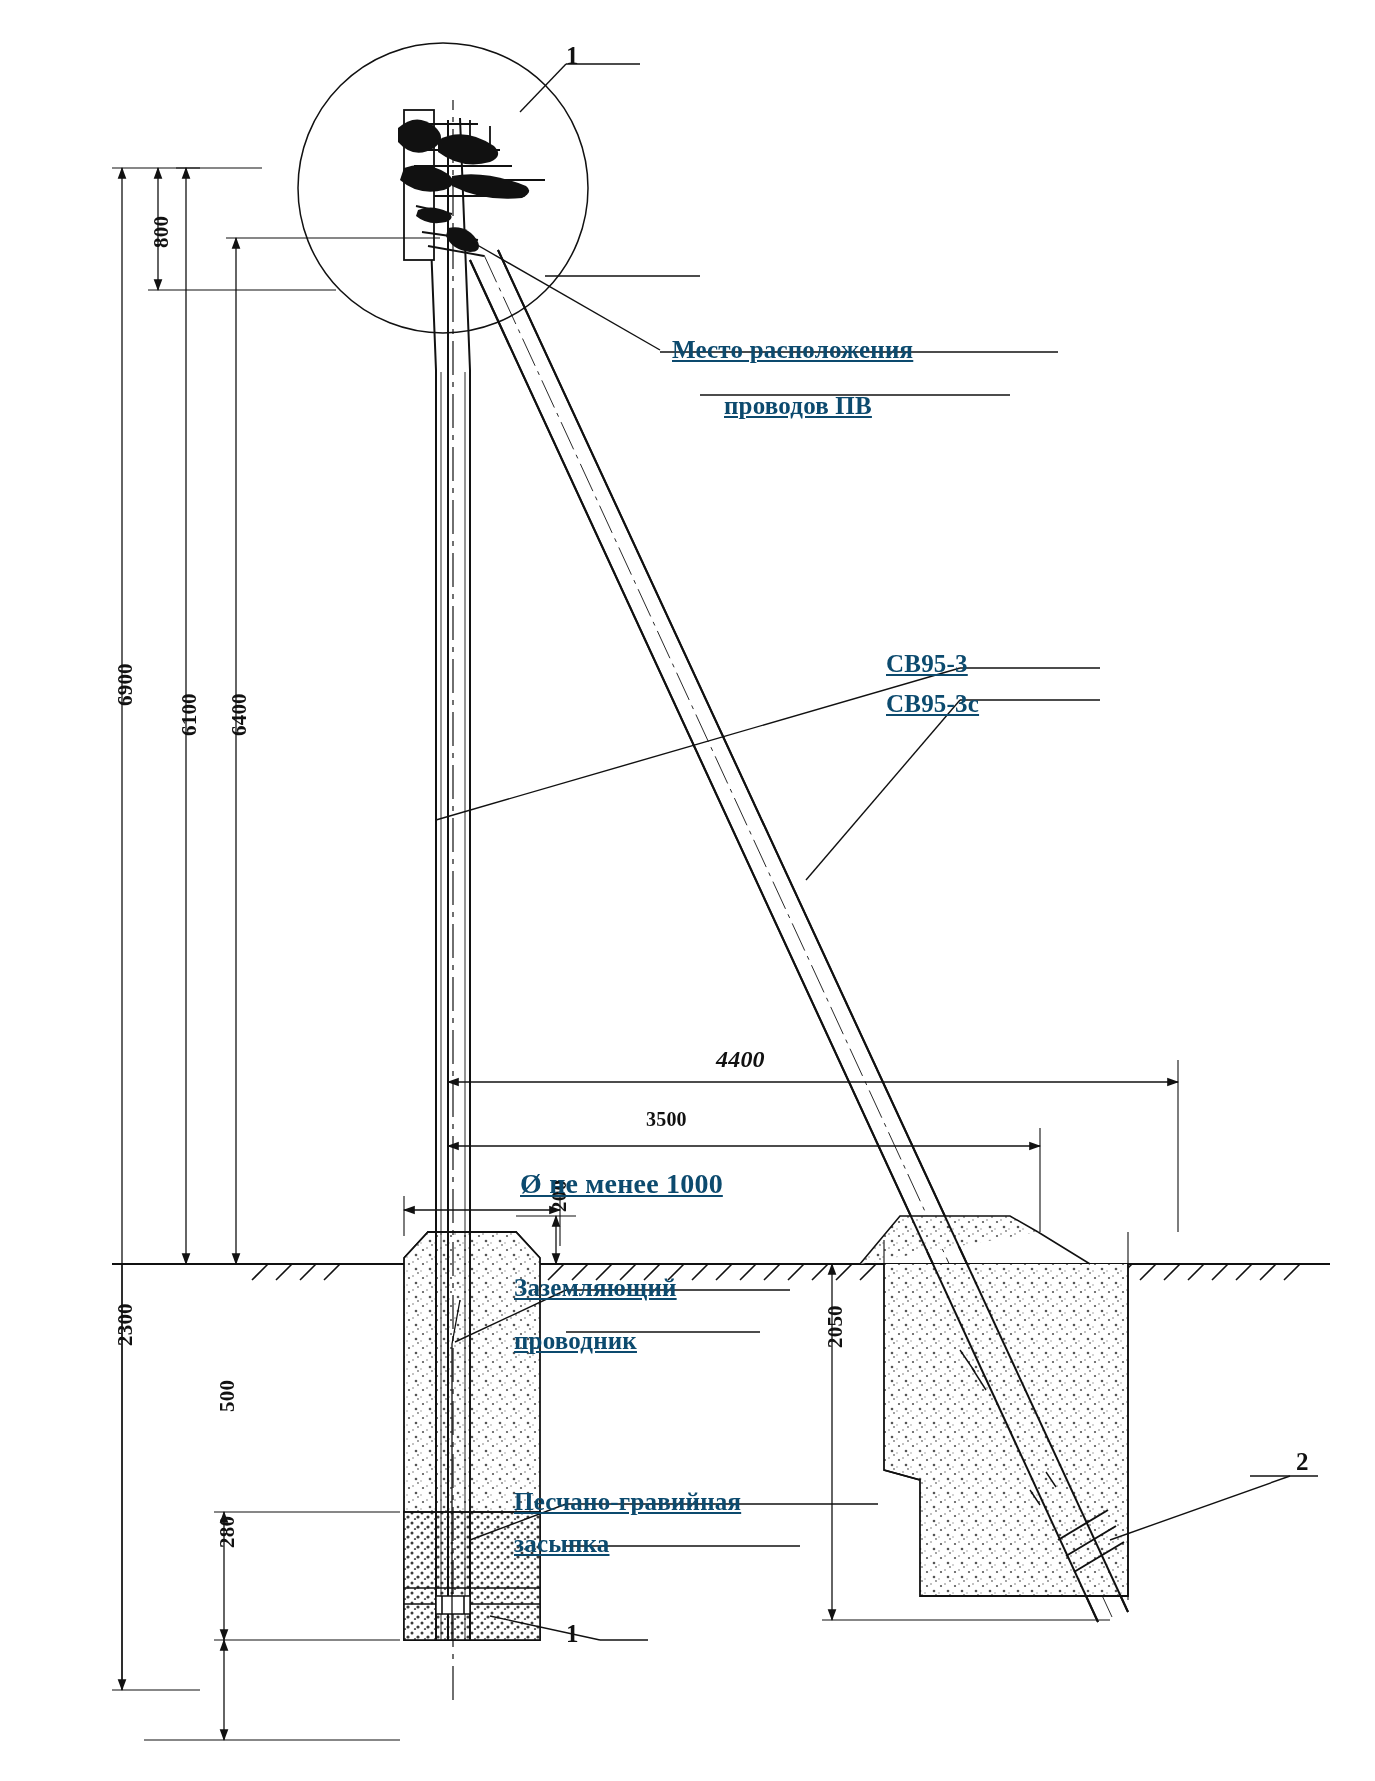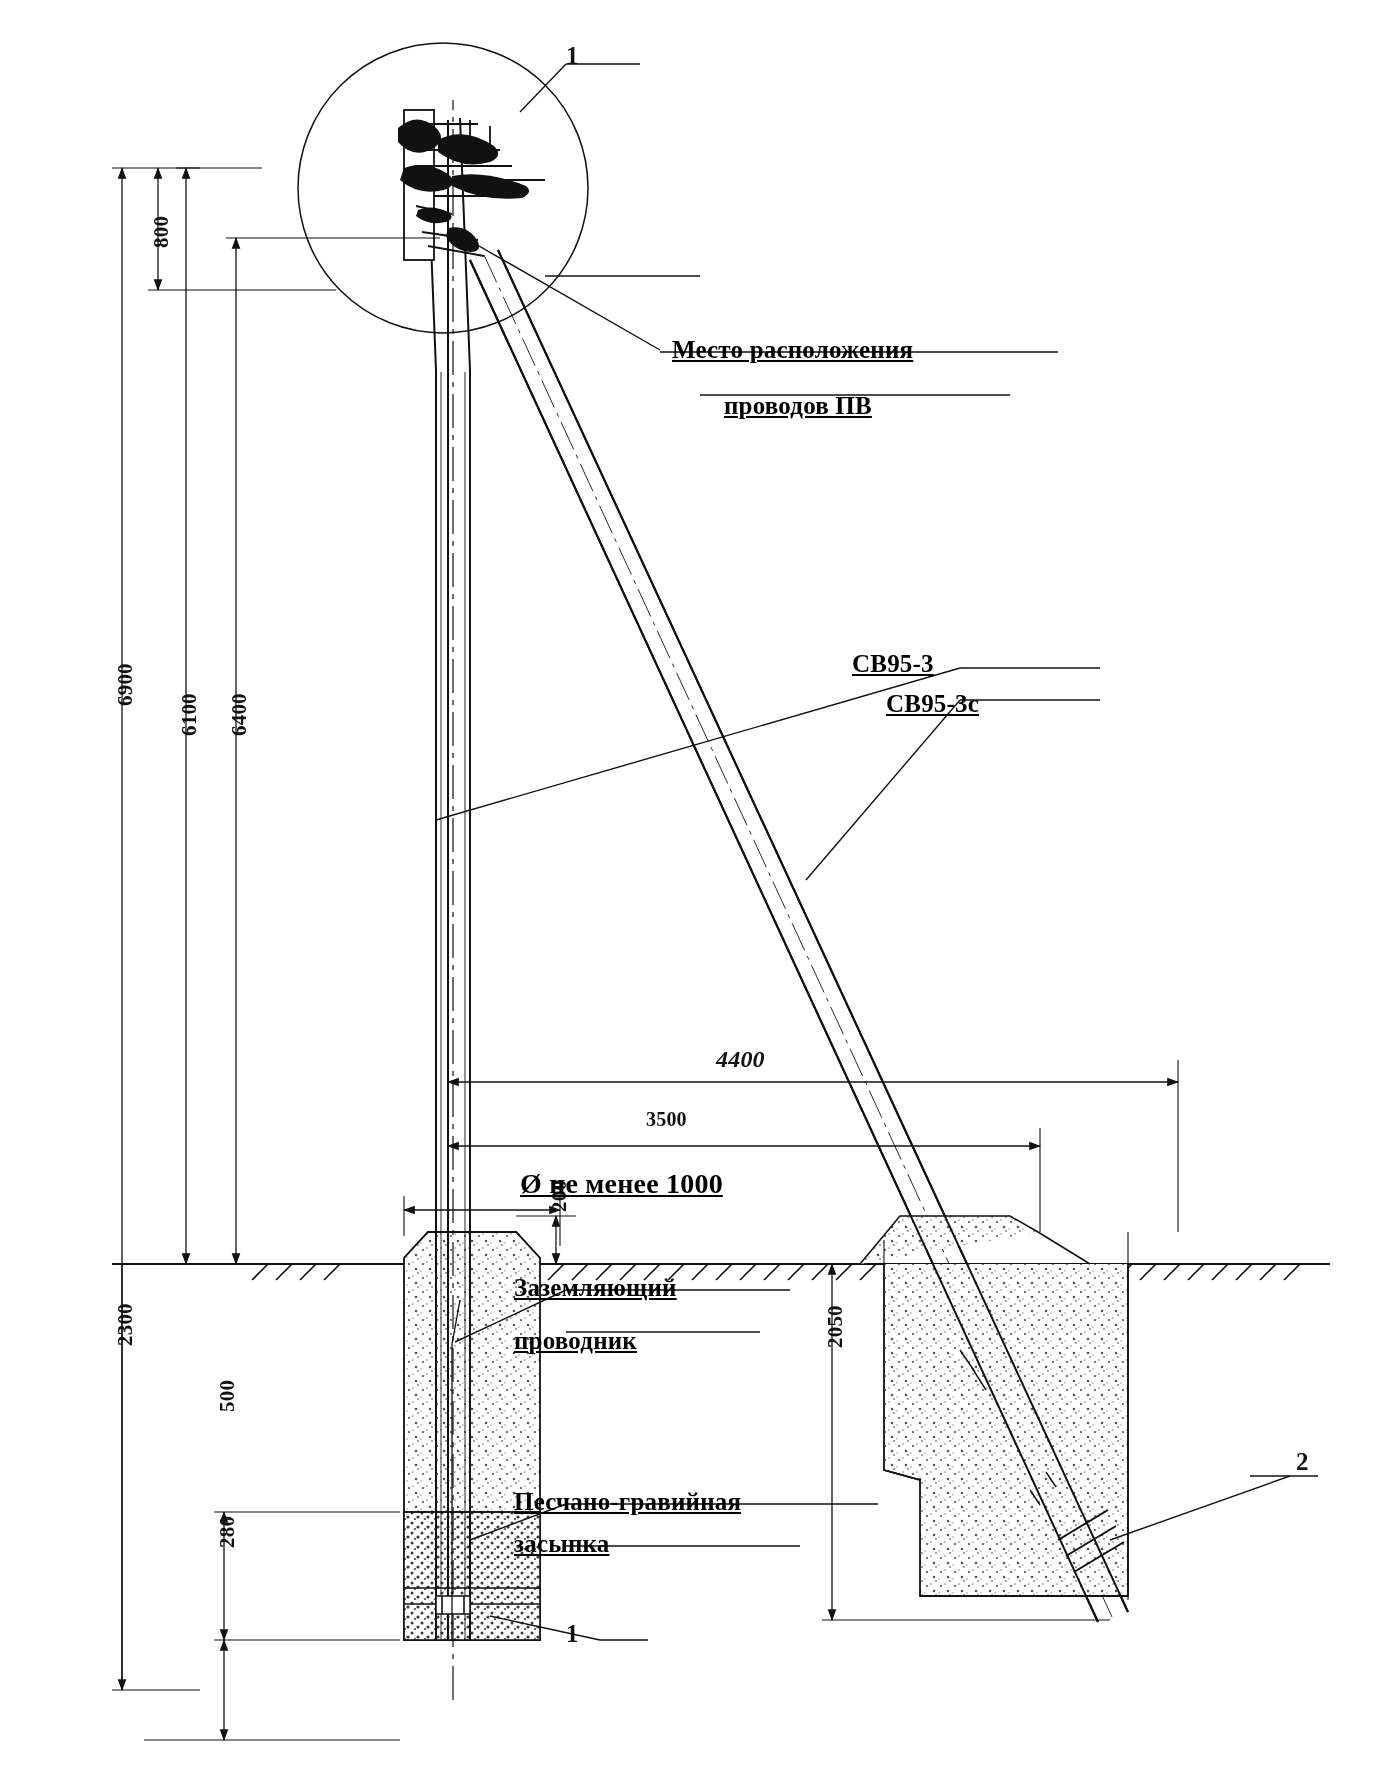--- a/index.html
+++ b/index.html
@@ -35,21 +35,21 @@
     transform: rotate(-90deg);
   }
   .dimtext {
     font-size: 21px;
     font-weight: bold;
     color: #111111;
   }
   .callout {
     font-size: 25px;
     font-weight: bold;
-    color: #000000;
+    color: #0c4a6e;
     text-decoration: underline;
   }
   .tag {
     font-size: 25px;
     font-weight: bold;
     color: #111111;
   }
 </style>
 </head>
 <body>
@@ -247,21 +247,21 @@
   <div class="lbl dimtext vert" style="left:548px; top:1212px;">200</div>
   <div class="lbl dimtext vert" style="left:824px; top:1348px;">2050</div>
 
   <div class="lbl dimtext" style="left:716px; top:1046px; font-size:24px;font-style:italic;">4400</div>
   <div class="lbl dimtext" style="left:646px; top:1108px; font-size:20px;">3500</div>
   <div class="lbl callout" style="left:520px; top:1168px; font-size:28px;">Ø не менее 1000</div>
 
   <div class="lbl callout" style="left:672px; top:336px;">Место расположения</div>
   <div class="lbl callout" style="left:724px; top:392px;">проводов ПВ</div>
 
-  <div class="lbl callout" style="left:852px; top:650px;">СВ95-3</div>
+  <div class="lbl callout" style="left:886px; top:650px;">СВ95-3</div>
   <div class="lbl callout" style="left:886px; top:690px;text-decoration:underline;">СВ95-3с</div>
 
   <div class="lbl callout" style="left:514px; top:1274px;">Заземляющий</div>
   <div class="lbl callout" style="left:514px; top:1316px;margin-top:11px;">проводник</div>
 
   <div class="lbl callout" style="left:514px; top:1488px;">Песчано-гравийная</div>
   <div class="lbl callout" style="left:514px; top:1530px;">засыпка</div>
 
   <div class="lbl tag" style="left:566px; top:42px;">1</div>
   <div class="lbl tag" style="left:566px; top:1620px;">1</div>

